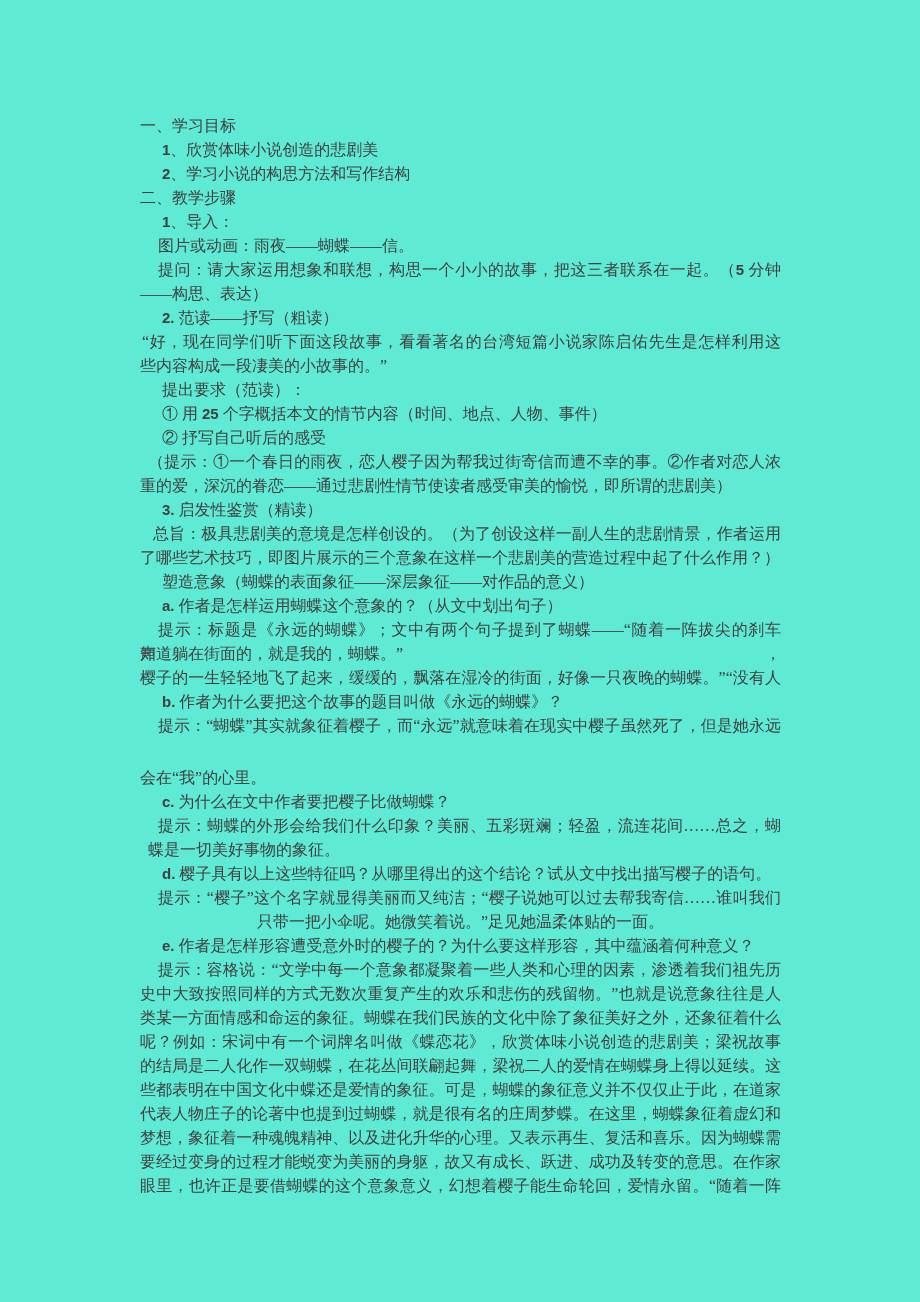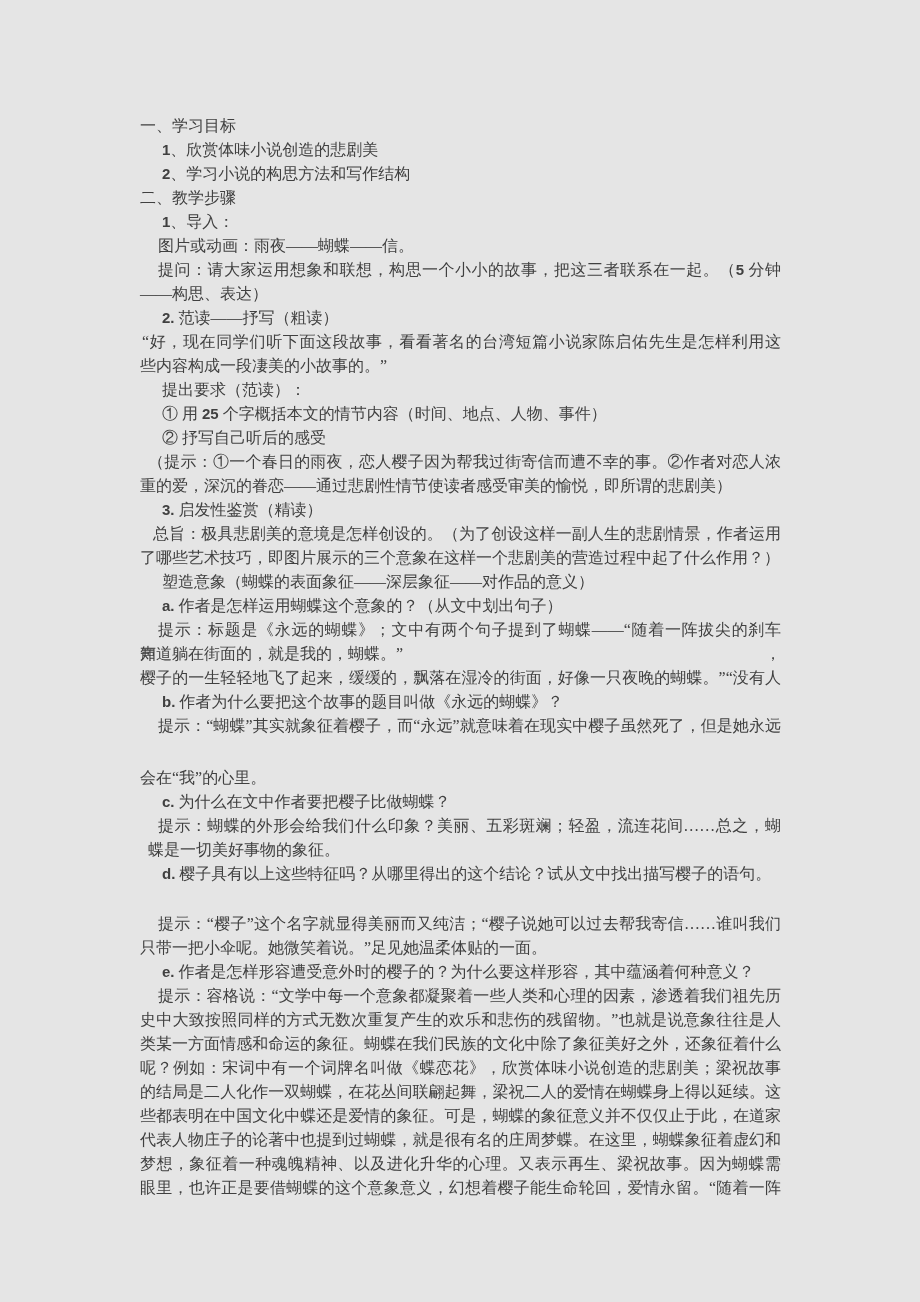--- a/index.html
+++ b/index.html
@@ -10,21 +10,21 @@
   body {
     width: 920px;
     height: 1302px;
     position: relative;
     font-family: "Liberation Serif", serif;
     overflow: hidden;
   }
   .page {
     position: absolute;
     inset: 0;
-    background: #e5e5e5;
+    background: #5eead4;
   }
   .textblock {
     position: absolute;
     left: 140px;
     top: 114px;
     width: 641px;
     font-size: 16px;
     line-height: 24px;
     color: #404040;
   }
@@ -71,26 +71,27 @@
       <div class="line fill" style="text-indent: 18px;">提示：标题是《永远的蝴蝶》；文中有两个句子提到了蝴蝶——“随着一阵拔尖的刹车声，</div>
       <div class="line" style="text-indent: 0px;">知道躺在街面的，就是我的，蝴蝶。”</div>
       <div class="line fill" style="text-indent: 0px;">樱子的一生轻轻地飞了起来，缓缓的，飘落在湿冷的街面，好像一只夜晚的蝴蝶。”“没有人</div>
       <div class="line" style="text-indent: 22px;"><span class="latin">b.</span> 作者为什么要把这个故事的题目叫做《永远的蝴蝶》？</div>
       <div class="line fill" style="text-indent: 18px;">提示：“蝴蝶”其实就象征着樱子，而“永远”就意味着在现实中樱子虽然死了，但是她永远</div>
       <div class="line" style="text-indent: 0px; margin-top: 28px;">会在“我”的心里。</div>
       <div class="line" style="text-indent: 22px;"><span class="latin">c.</span> 为什么在文中作者要把樱子比做蝴蝶？</div>
       <div class="line fill" style="text-indent: 18px;">提示：蝴蝶的外形会给我们什么印象？美丽、五彩斑斓；轻盈，流连花间……总之，蝴</div>
       <div class="line" style="text-indent: 0px; margin-left: 8px;">蝶是一切美好事物的象征。</div>
       <div class="line" style="text-indent: 22px;"><span class="latin">d.</span> 樱子具有以上这些特征吗？从哪里得出的这个结论？试从文中找出描写樱子的语句。</div>
-      <div class="line fill" style="text-indent: 18px; margin-top: 26px;">提示：“樱子”这个名字就显得美丽而又纯洁；“樱子说她可以过去帮我寄信……谁叫我们</div>
-      <div class="line" style="text-indent: 0px;">只带一把小伞呢。她微笑着说。”足见她温柔体贴的一面。</div>
+      <div class="line fill" style="text-indent: 18px;">提示：“樱子”这个名字就显得美丽而又纯洁；“樱子说她可以过去帮我寄信……谁叫我们</div>
+      <div class="line" style="text-indent: 0px; text-align: center;">只带一把小伞呢。她微笑着说。”足见她温柔体贴的一面。</div>
       <div class="line" style="text-indent: 22px;"><span class="latin">e.</span> 作者是怎样形容遭受意外时的樱子的？为什么要这样形容，其中蕴涵着何种意义？</div>
       <div class="line fill" style="text-indent: 18px;">提示：容格说：“文学中每一个意象都凝聚着一些人类和心理的因素，渗透着我们祖先历</div>
       <div class="line fill" style="text-indent: 0px;">史中大致按照同样的方式无数次重复产生的欢乐和悲伤的残留物。”也就是说意象往往是人</div>
       <div class="line fill" style="text-indent: 0px;">类某一方面情感和命运的象征。蝴蝶在我们民族的文化中除了象征美好之外，还象征着什么</div>
       <div class="line fill" style="text-indent: 0px;">呢？例如：宋词中有一个词牌名叫做《蝶恋花》，欣赏体味小说创造的悲剧美；梁祝故事</div>
       <div class="line fill" style="text-indent: 0px;">的结局是二人化作一双蝴蝶，在花丛间联翩起舞，梁祝二人的爱情在蝴蝶身上得以延续。这</div>
       <div class="line fill" style="text-indent: 0px;">些都表明在中国文化中蝶还是爱情的象征。可是，蝴蝶的象征意义并不仅仅止于此，在道家</div>
       <div class="line fill" style="text-indent: 0px;">代表人物庄子的论著中也提到过蝴蝶，就是很有名的庄周梦蝶。在这里，蝴蝶象征着虚幻和</div>
-      <div class="line fill" style="text-indent: 0px;">梦想，象征着一种魂魄精神、以及进化升华的心理。又表示再生、梁祝故事。因为蝴蝶需</div>
+      <div class="line fill" style="text-indent: 0px;">梦想，象征着一种魂魄精神、以及进化升华的心理。又表示再生、复活和喜乐。因为蝴蝶需</div>
+      <div class="line fill" style="text-indent: 0px;">要经过变身的过程才能蜕变为美丽的身躯，故又有成长、跃进、成功及转变的意思。在作家</div>
       <div class="line fill" style="text-indent: 0px;">眼里，也许正是要借蝴蝶的这个意象意义，幻想着樱子能生命轮回，爱情永留。“随着一阵</div>
     </div>
 </div>
 
 </body></html>

